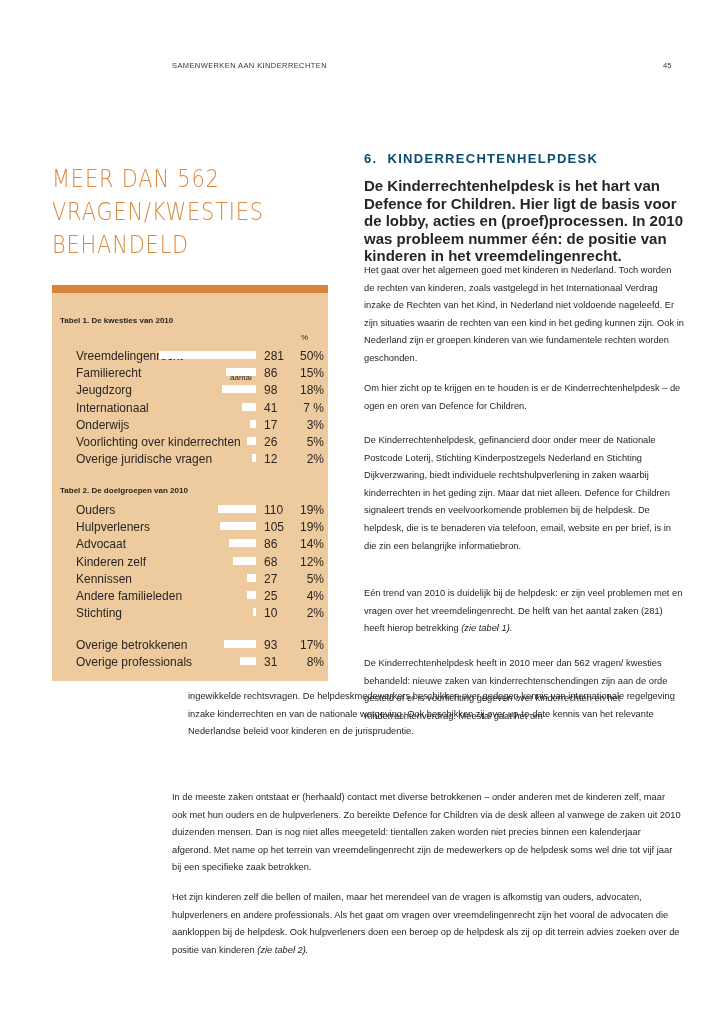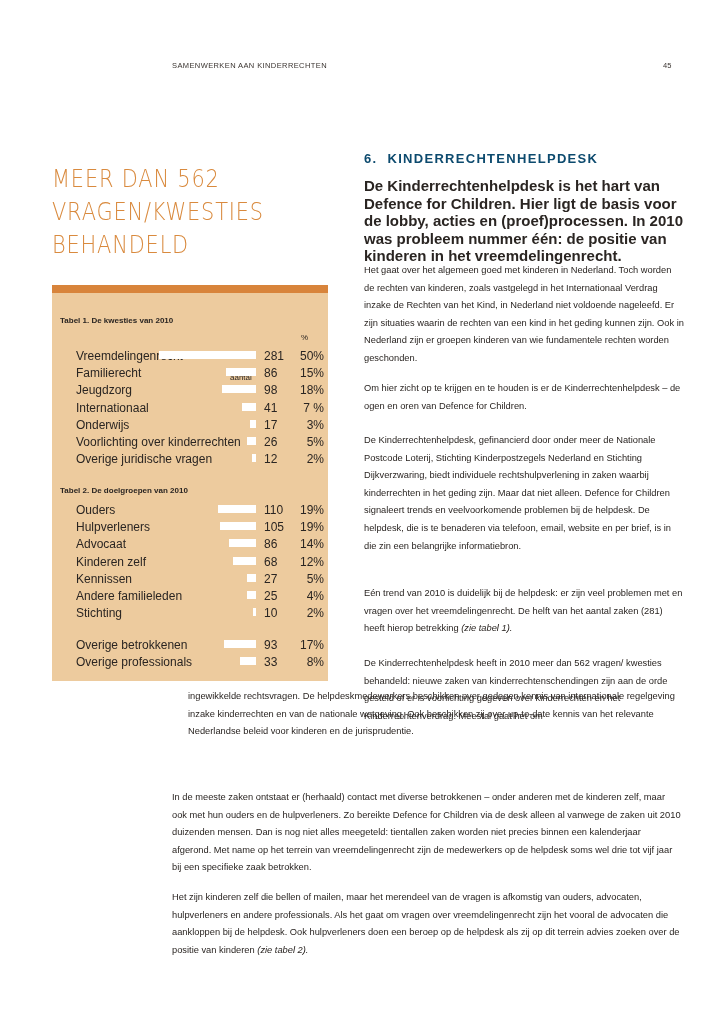--- a/index.html
+++ b/index.html
@@ -142,21 +142,21 @@
   <div id="t2extra">
       <div class="row" style="top: 353px;">
         <span class="lbl">Overige betrokkenen</span>
         <span class="bar" style="width: 32.1032px; left: 155.897px;"></span>
         <span class="cnt">93</span>
         <span class="pct">17%</span>
       </div>
       <div class="row" style="top: 370.2px;">
         <span class="lbl">Overige professionals</span>
         <span class="bar" style="width: 15.879px; left: 172.121px;"></span>
-        <span class="cnt">33</span>
+        <span class="cnt">31</span>
         <span class="pct">8%</span>
       </div>
     </div>
 </div>
 
 <div class="lead">De Kinderrechtenhelpdesk is het hart van Defence for Children. Hier ligt de basis voor de lobby, acties en (proef)processen. In 2010 was probleem nummer één: de positie van kinderen in het vreemdelingenrecht.</div>
 
 <div class="para right" style="top:262px;">Het gaat over het algemeen goed met kinderen in Nederland. Toch worden de rechten van kinderen, zoals vastgelegd in het Internationaal Verdrag inzake de Rechten van het Kind, in Nederland niet voldoende nageleefd. Er zijn situaties waarin de rechten van een kind in het geding kunnen zijn. Ook in Nederland zijn er groepen kinderen van wie fundamentele rechten worden geschonden.</div>
 <div class="para right" style="top:380px;">Om hier zicht op te krijgen en te houden is er de Kinderrechtenhelpdesk – de ogen en oren van Defence for Children.</div>
 <div class="para right" style="top:432px;">De Kinderrechtenhelpdesk, gefinancierd door onder meer de Nationale Postcode Loterij, Stichting Kinderpostzegels Nederland en Stichting Dijkverzwaring, biedt individuele rechtshulpverlening in zaken waarbij kinderrechten in het geding zijn. Maar dat niet alleen. Defence for Children signaleert trends en veelvoorkomende problemen bij de helpdesk. De helpdesk, die is te benaderen via telefoon, email, website en per brief, is in die zin een belangrijke informatiebron.</div>

